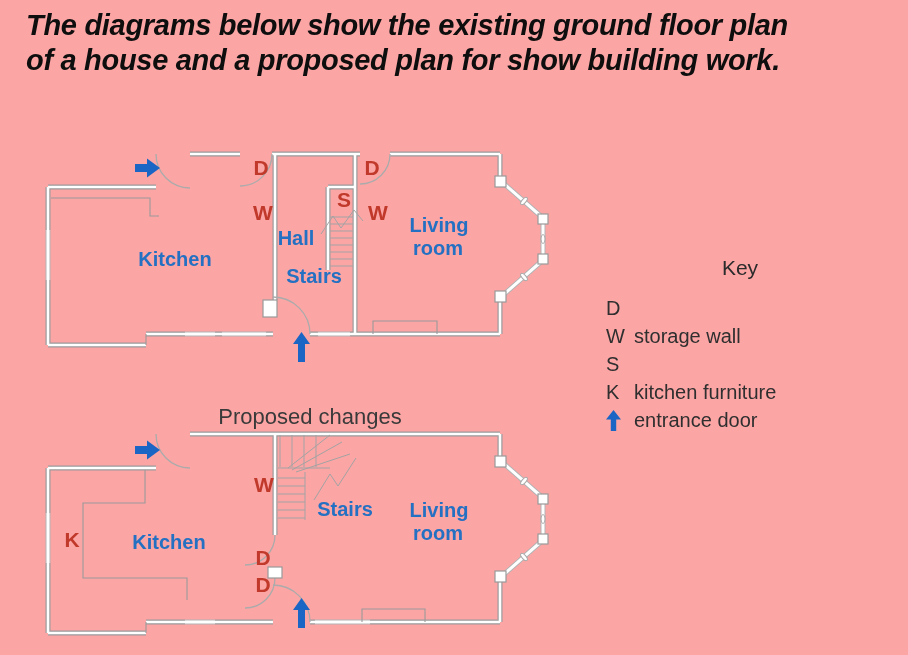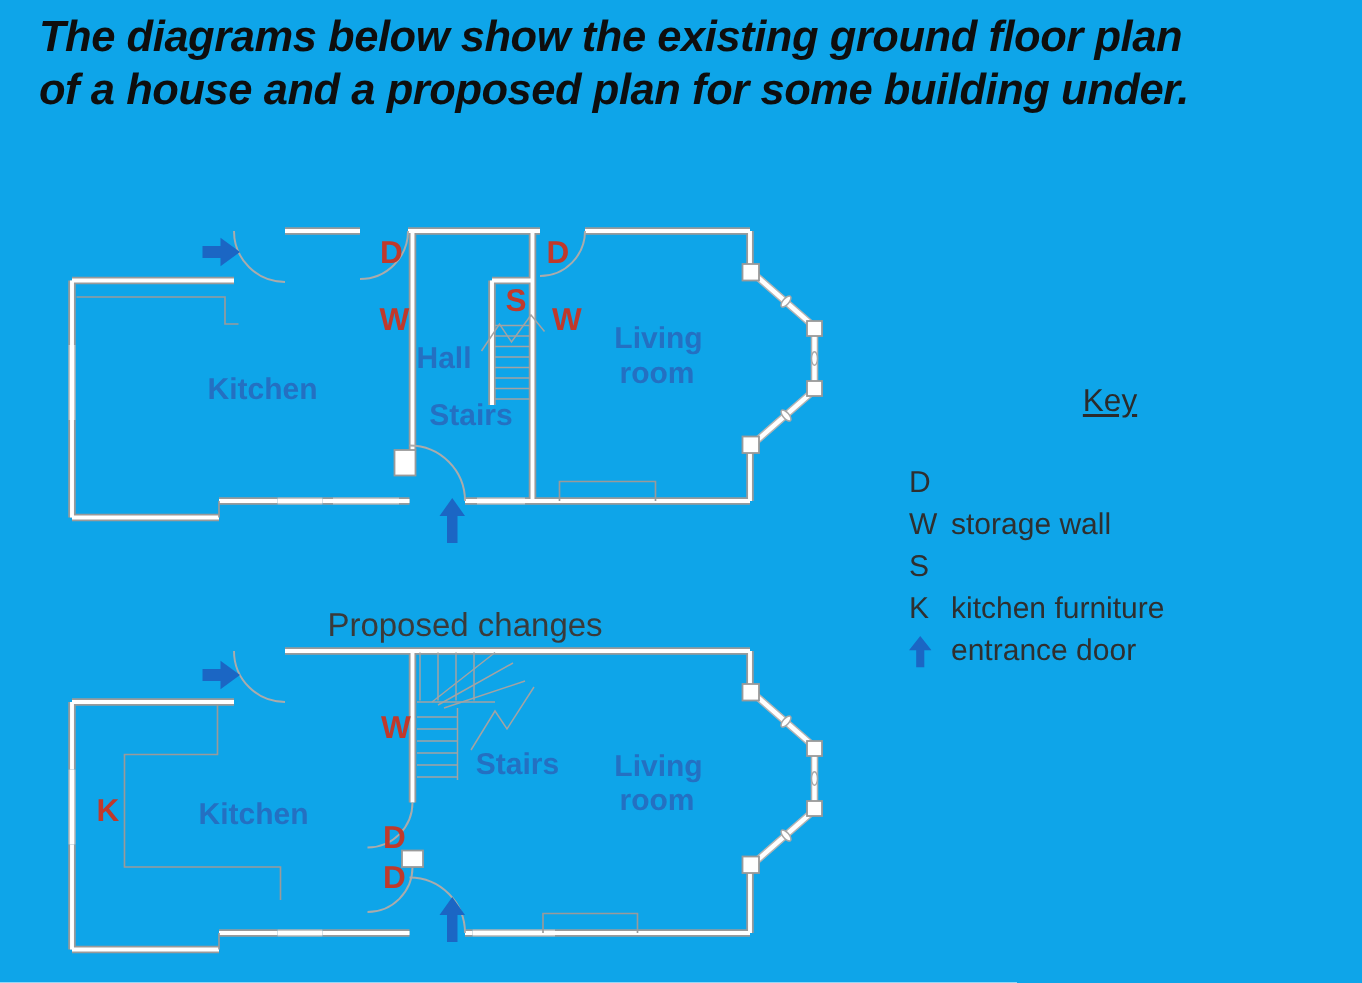--- a/index.html
+++ b/index.html
@@ -1,17 +1,17 @@
 <!DOCTYPE html>
 <html><head>
 <meta charset="utf-8">
 <style>
   html,body { margin:0; padding:0; background:#ffffff; }
   #stage {
-    position:relative; width:908px; height:655px; background:#0ea5e9;
+    position:relative; width:908px; height:655px; background:#fca5a5;
     font-family:"Liberation Sans", sans-serif; overflow:hidden;
   }
   .heading {
     position:absolute; left:26px; top:8px; width:874px;
     font-size:29px; line-height:35px; font-weight:bold; font-style:italic;
     color:#0e0e0e; letter-spacing:-0.3px;
   }
   .plan-title {
     position:absolute; width:400px; text-align:center;
     font-size:22px; color:#3a3a3a;
@@ -31,34 +31,34 @@
   .arc { fill:none; stroke:#ababab; stroke-width:1.3; }
   .st  { fill:none; stroke:#a3a3a3; stroke-width:1; }
   .pier { fill:#ffffff; stroke:#9a9a9a; stroke-width:1.2; }
   .handle { fill:#ffffff; stroke:#a8a8a8; stroke-width:1; }
   .blue-arrow { fill:#1b66c4; stroke:none; }
 
   .room-label { font-family:"Liberation Sans", sans-serif; font-size:20px; font-weight:bold; fill:#2470c2; text-anchor:middle; }
   .marker     { font-family:"Liberation Sans", sans-serif; font-size:21px; font-weight:bold; fill:#c0392b; text-anchor:middle; }
 
   .key-panel { position:absolute; left:594px; top:256px; width:292px; }
-  .key-title { text-align:center; font-size:21px; color:#2b2b2b; margin-bottom:28px;text-decoration:underline; }
+  .key-title { text-align:center; font-size:21px; color:#2b2b2b; margin-bottom:14px; }
   .key-row { display:flex; align-items:center; height:28px; font-size:20px; color:#2f2f2f; }
   .key-sym { width:40px; padding-left:12px; box-sizing:border-box; }
   .key-sym-arrow { width:40px; padding-left:12px; box-sizing:border-box; display:flex; align-items:center; }
   .key-label { flex:1; }
 </style>
 </head>
 <body>
 
 <div id="stage">
 
   <div class="heading">
     <div>The diagrams below show the existing ground floor plan</div>
-    <div>of a house and a proposed plan for some building under.</div>
+    <div>of a house and a proposed plan for show building work.</div>
   </div>
 
 
   <svg id="existing-svg" class="plan-svg" width="530" height="222" viewBox="0 0 530 222">
     <g>
       <path class="wo" d="M152,14 H202 M234,14 H322 M352,14 H462 M10,47 H118 M10,47 V90 M10,140 V205 M237,14 V160 M290,47 H317 M290,47 V130 M317,14 V194 M10,205 H108 M108,194 H147 M177,194 H184 M228,194 H235 M272,194 H280 M312,194 H462 M462,14 V40 M462,158 V194"></path>
       <path class="wi" d="M152,14 H202 M234,14 H322 M352,14 H462 M10,47 H118 M10,47 V90 M10,140 V205 M237,14 V160 M290,47 H317 M290,47 V130 M317,14 V194 M10,205 H108 M108,194 H147 M177,194 H184 M228,194 H235 M272,194 H280 M312,194 H462 M462,14 V40 M462,158 V194"></path>
     </g>
     <g>
       <path class="win-o" d="M10,90 V140 M147,194 H177 M184,194 H228 M280,194 H312"></path>

